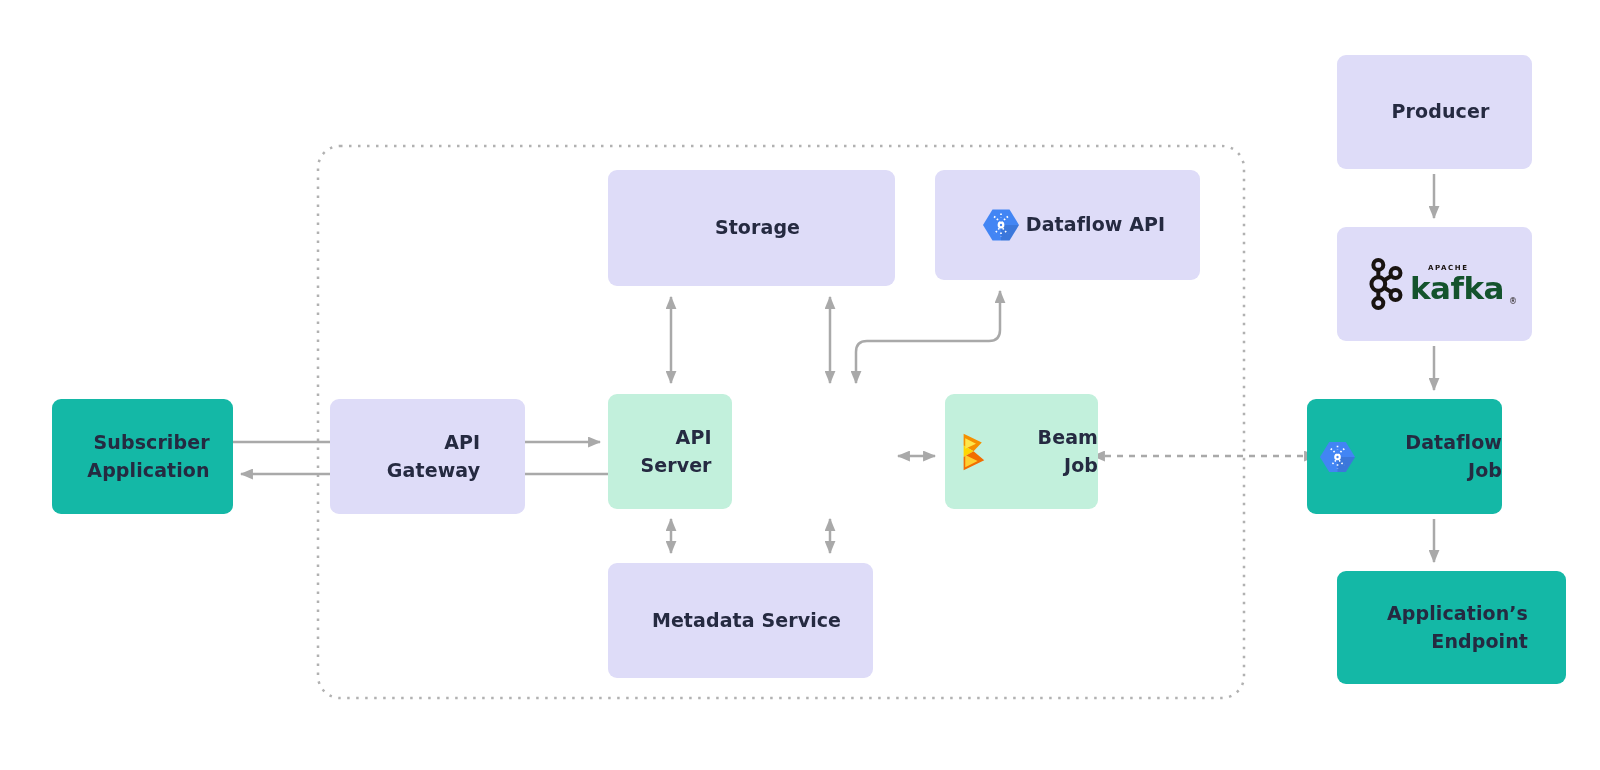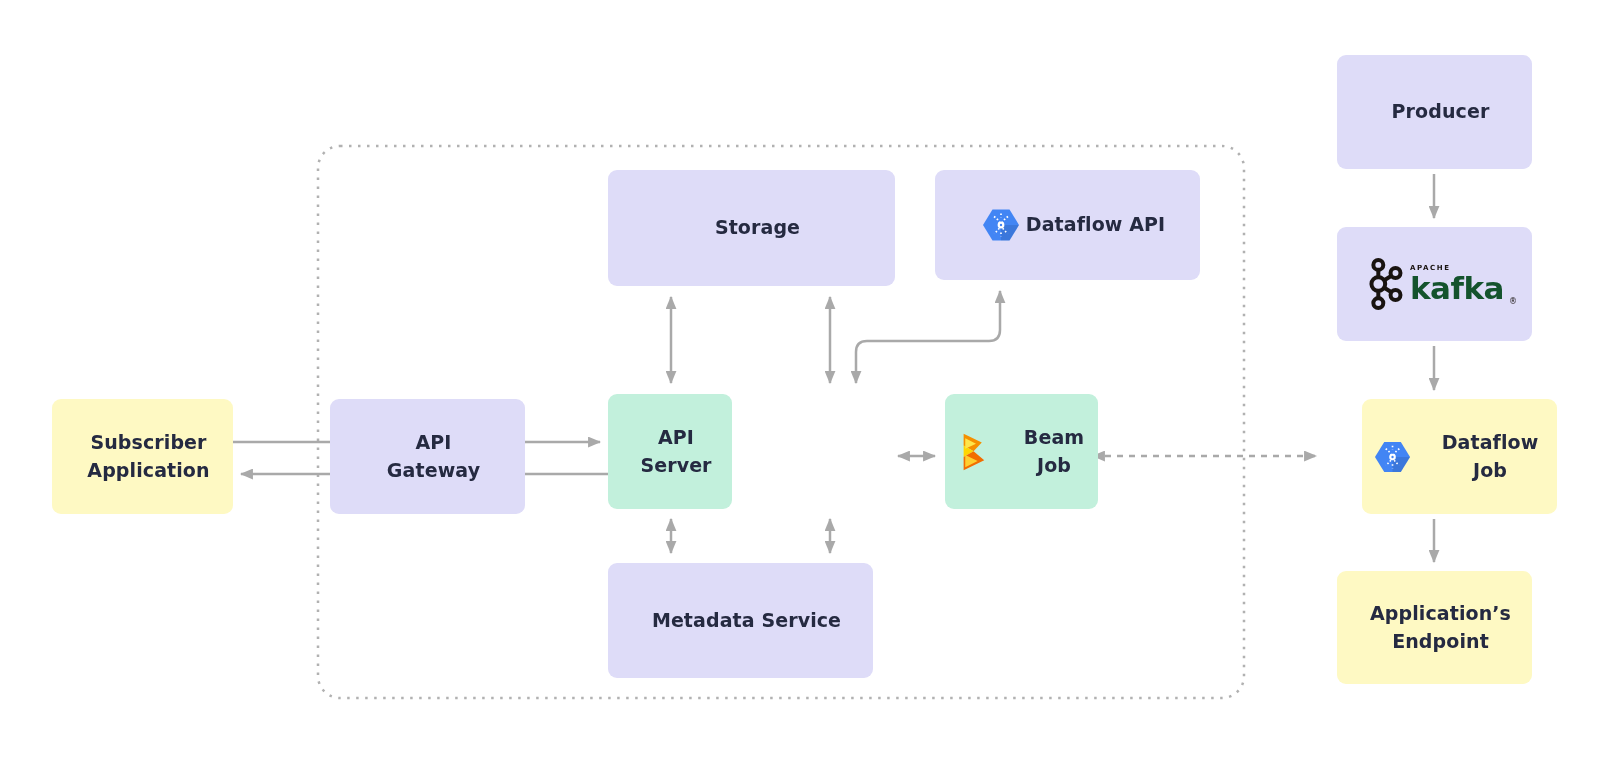--- a/index.html
+++ b/index.html
@@ -3,34 +3,34 @@
 <meta charset="utf-8">
 <style>
   html,body{margin:0;padding:0;background:#ffffff;}
   #canvas{
     position:relative;width:1600px;height:770px;background:#ffffff;overflow:hidden;
     font-family:"DejaVu Sans","Liberation Sans",sans-serif;
   }
   #connectors{position:absolute;left:0;top:0;width:1600px;height:770px;}
   .node{
     position:absolute;border-radius:9px;display:flex;align-items:center;justify-content:center;
-    text-align:center;box-sizing:border-box;padding-left:12px;
+    text-align:right;box-sizing:border-box;padding-left:12px;
   }
   .node.col{gap:7px;}
   .lavender{background:#dedcf8;}
   .mint{background:#c2f0dc;}
-  .peach{background:#fef9c3;}
+  .peach{background:#14b8a6;}
   .node-label{
     white-space:pre-line;font-size:19px;font-weight:700;color:#252a41;
     line-height:1.45;letter-spacing:.1px;
   }
   
   .kafka-lockup{display:flex;align-items:center;gap:4px;}
   .kafka-text{display:flex;flex-direction:column;align-items:flex-start;line-height:1;}
-  .kafka-apache{font-size:7px;font-weight:700;letter-spacing:1.6px;color:#191310;margin:0 0 1px 0;}
+  .kafka-apache{font-size:7px;font-weight:700;letter-spacing:1.6px;color:#191310;margin:0 0 1px 18px;}
   .kafka-word{font-size:31px;font-weight:700;letter-spacing:-.5px;color:#14532d;}
   .kafka-reg{font-size:8px;color:#191310;align-self:flex-end;margin:0 0 6px 1px;}
 </style>
 </head>
 <body>
 
 <div id="canvas">
 
   <svg id="connectors" width="1600" height="770" viewBox="0 0 1600 770">
     <defs>
@@ -135,32 +135,32 @@
         </g>
       </svg>
       <div class="kafka-text">
         <span class="kafka-apache">APACHE</span>
         <span class="kafka-word">kafka</span>
       </div>
       <span class="kafka-reg">®</span>
     </div>
   </div>
 
-  <div class="node peach col" style="left:1362px;top:399px;width:195px;height:115px;gap:12px">
+  <div class="node peach col" style="left:1307px;top:399px;width:195px;height:115px;gap:12px">
     <svg width="38" height="34" viewBox="0 0 38 34">
       <polygon points="1,17 10.5,1.5 27.5,1.5 37,17 27.5,32.5 10.5,32.5" fill="#4285f4"></polygon>
       <polygon points="19,17 37,17 27.5,32.5 19,32.5" fill="rgba(0,0,0,0.10)"></polygon>
       <path d="M12,8.5 C20,14 18,20 26,25.5" stroke="#ffffff" stroke-width="1.7" stroke-dasharray="1.6 2.1" fill="none"></path>
       <path d="M26,8.5 C18,14 20,20 12,25.5" stroke="#ffffff" stroke-width="1.7" stroke-dasharray="1.6 2.1" fill="none"></path>
       <line x1="19" y1="5.5" x2="19" y2="9.5" stroke="#ffffff" stroke-width="1.7" stroke-dasharray="1.6 2.1"></line>
       <line x1="19" y1="24.5" x2="19" y2="28.5" stroke="#ffffff" stroke-width="1.7" stroke-dasharray="1.6 2.1"></line>
       <circle cx="19" cy="17" r="3.4" fill="#ffffff"></circle>
       <circle cx="19" cy="17" r="1.2" fill="#4285f4"></circle>
     </svg>
     <span class="node-label">Dataflow Job</span>
   </div>
 
-  <div class="node peach" style="left:1337px;top:571px;width:195px;height:113px">
+  <div class="node peach" style="left:1337px;top:571px;width:229px;height:113px">
     <span class="node-label">Application’s
 Endpoint</span>
   </div>
 
 </div>
 
 </body></html>

